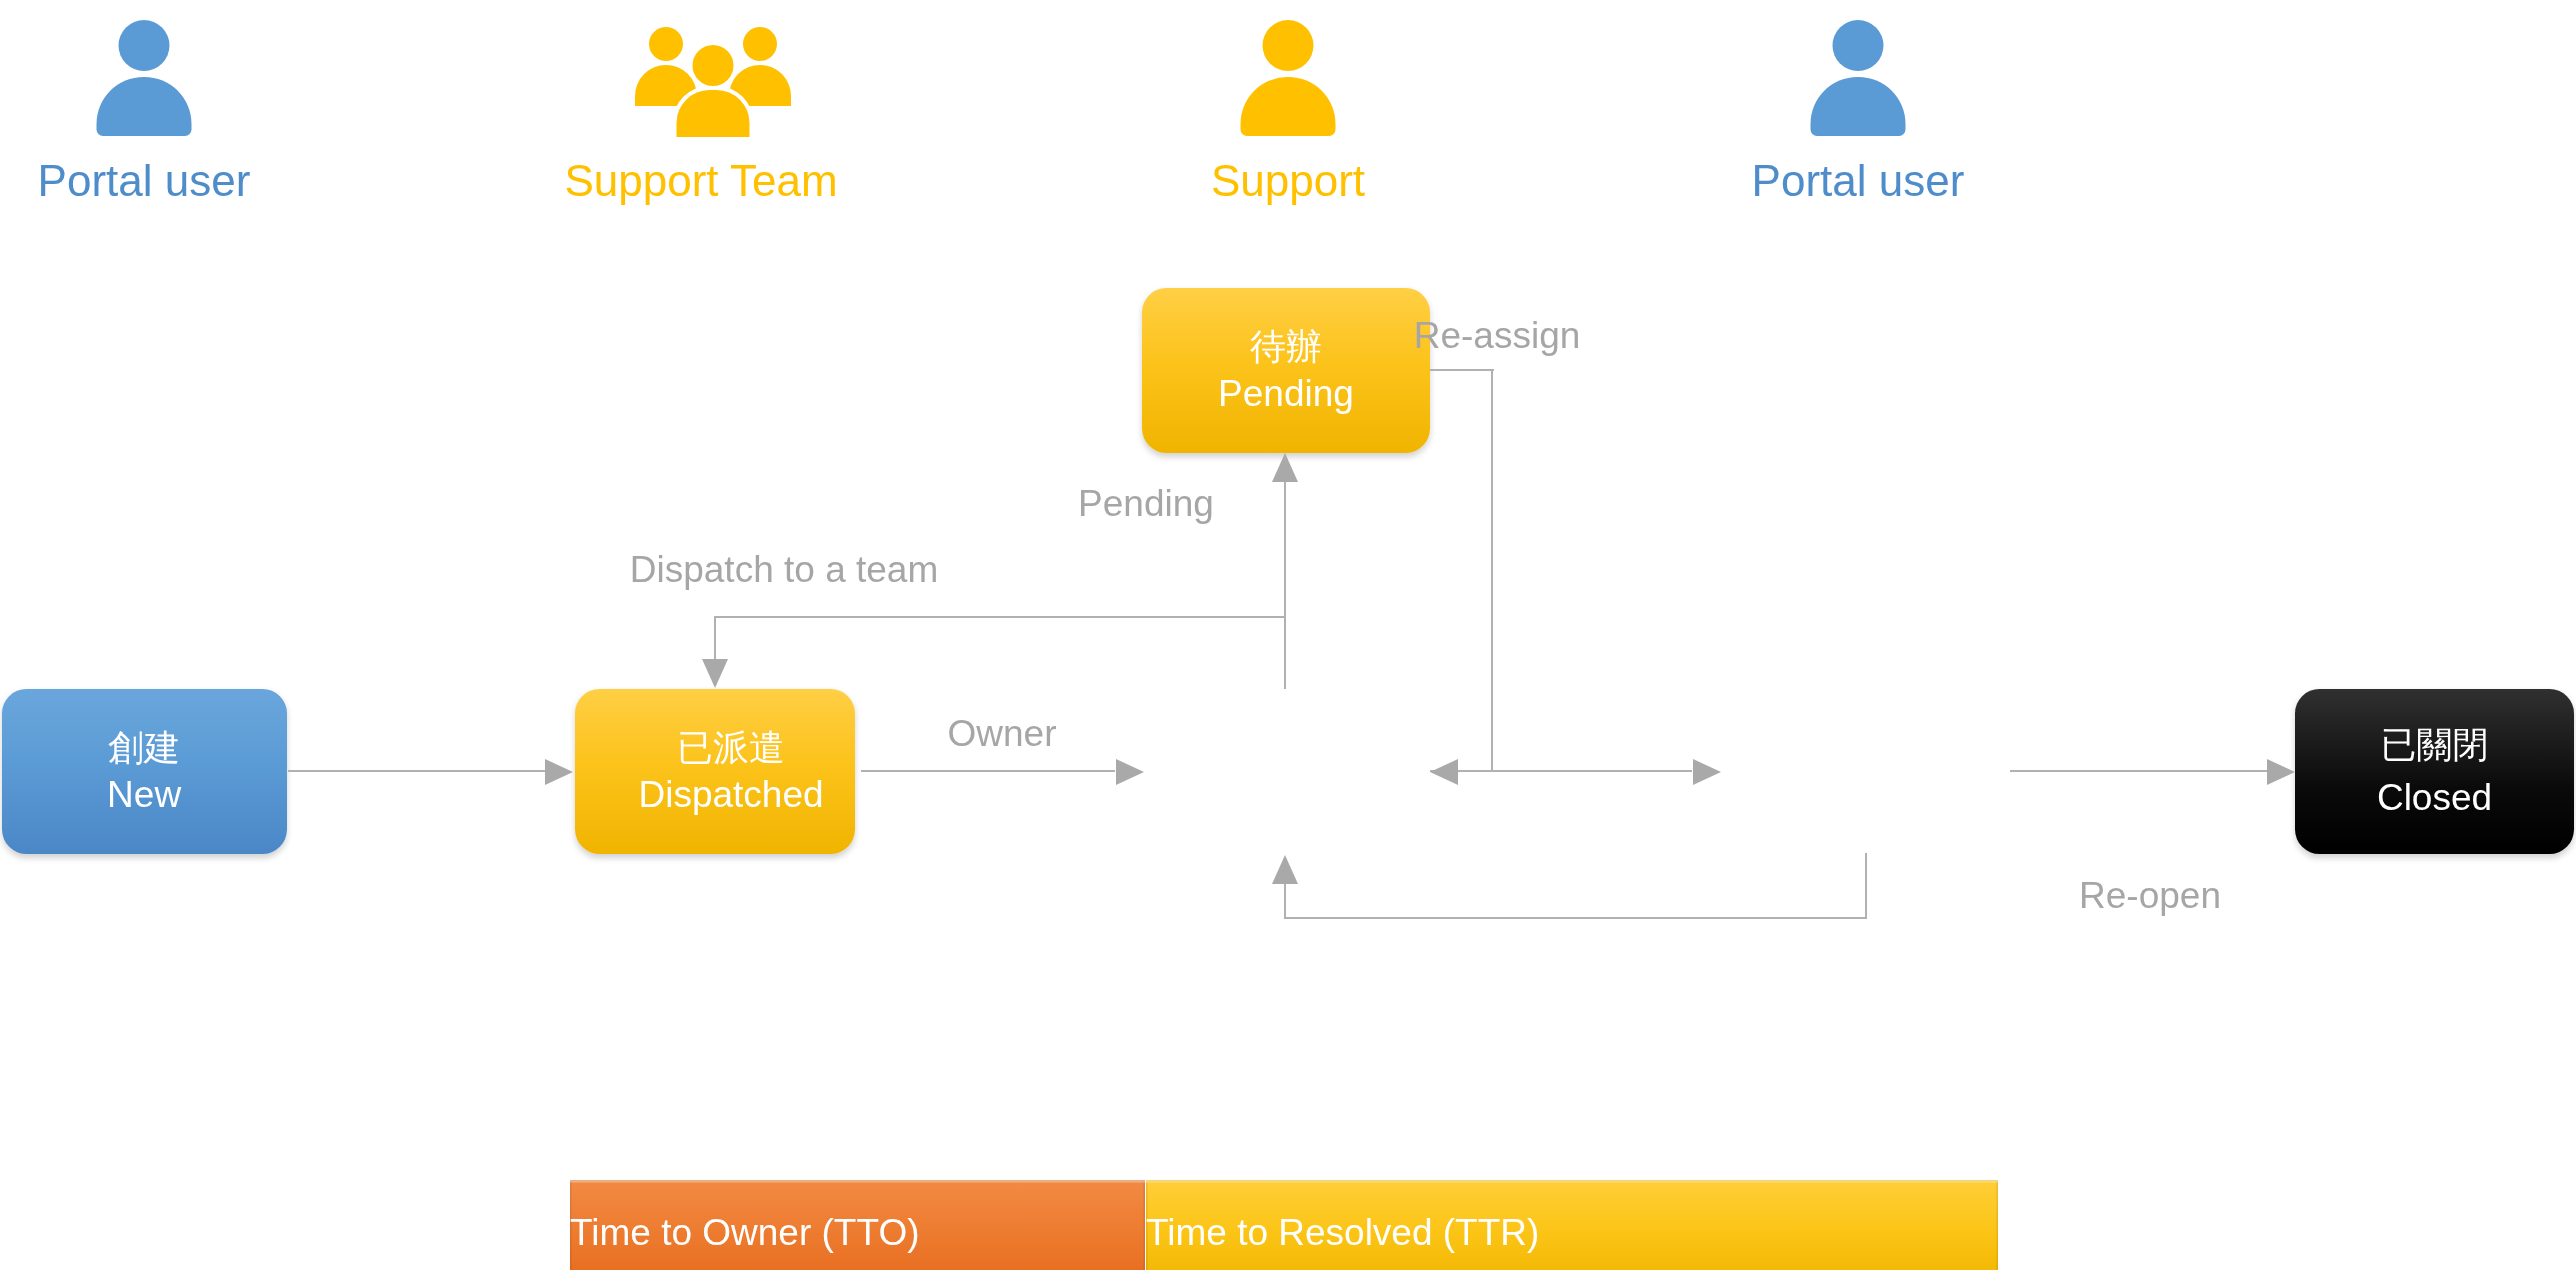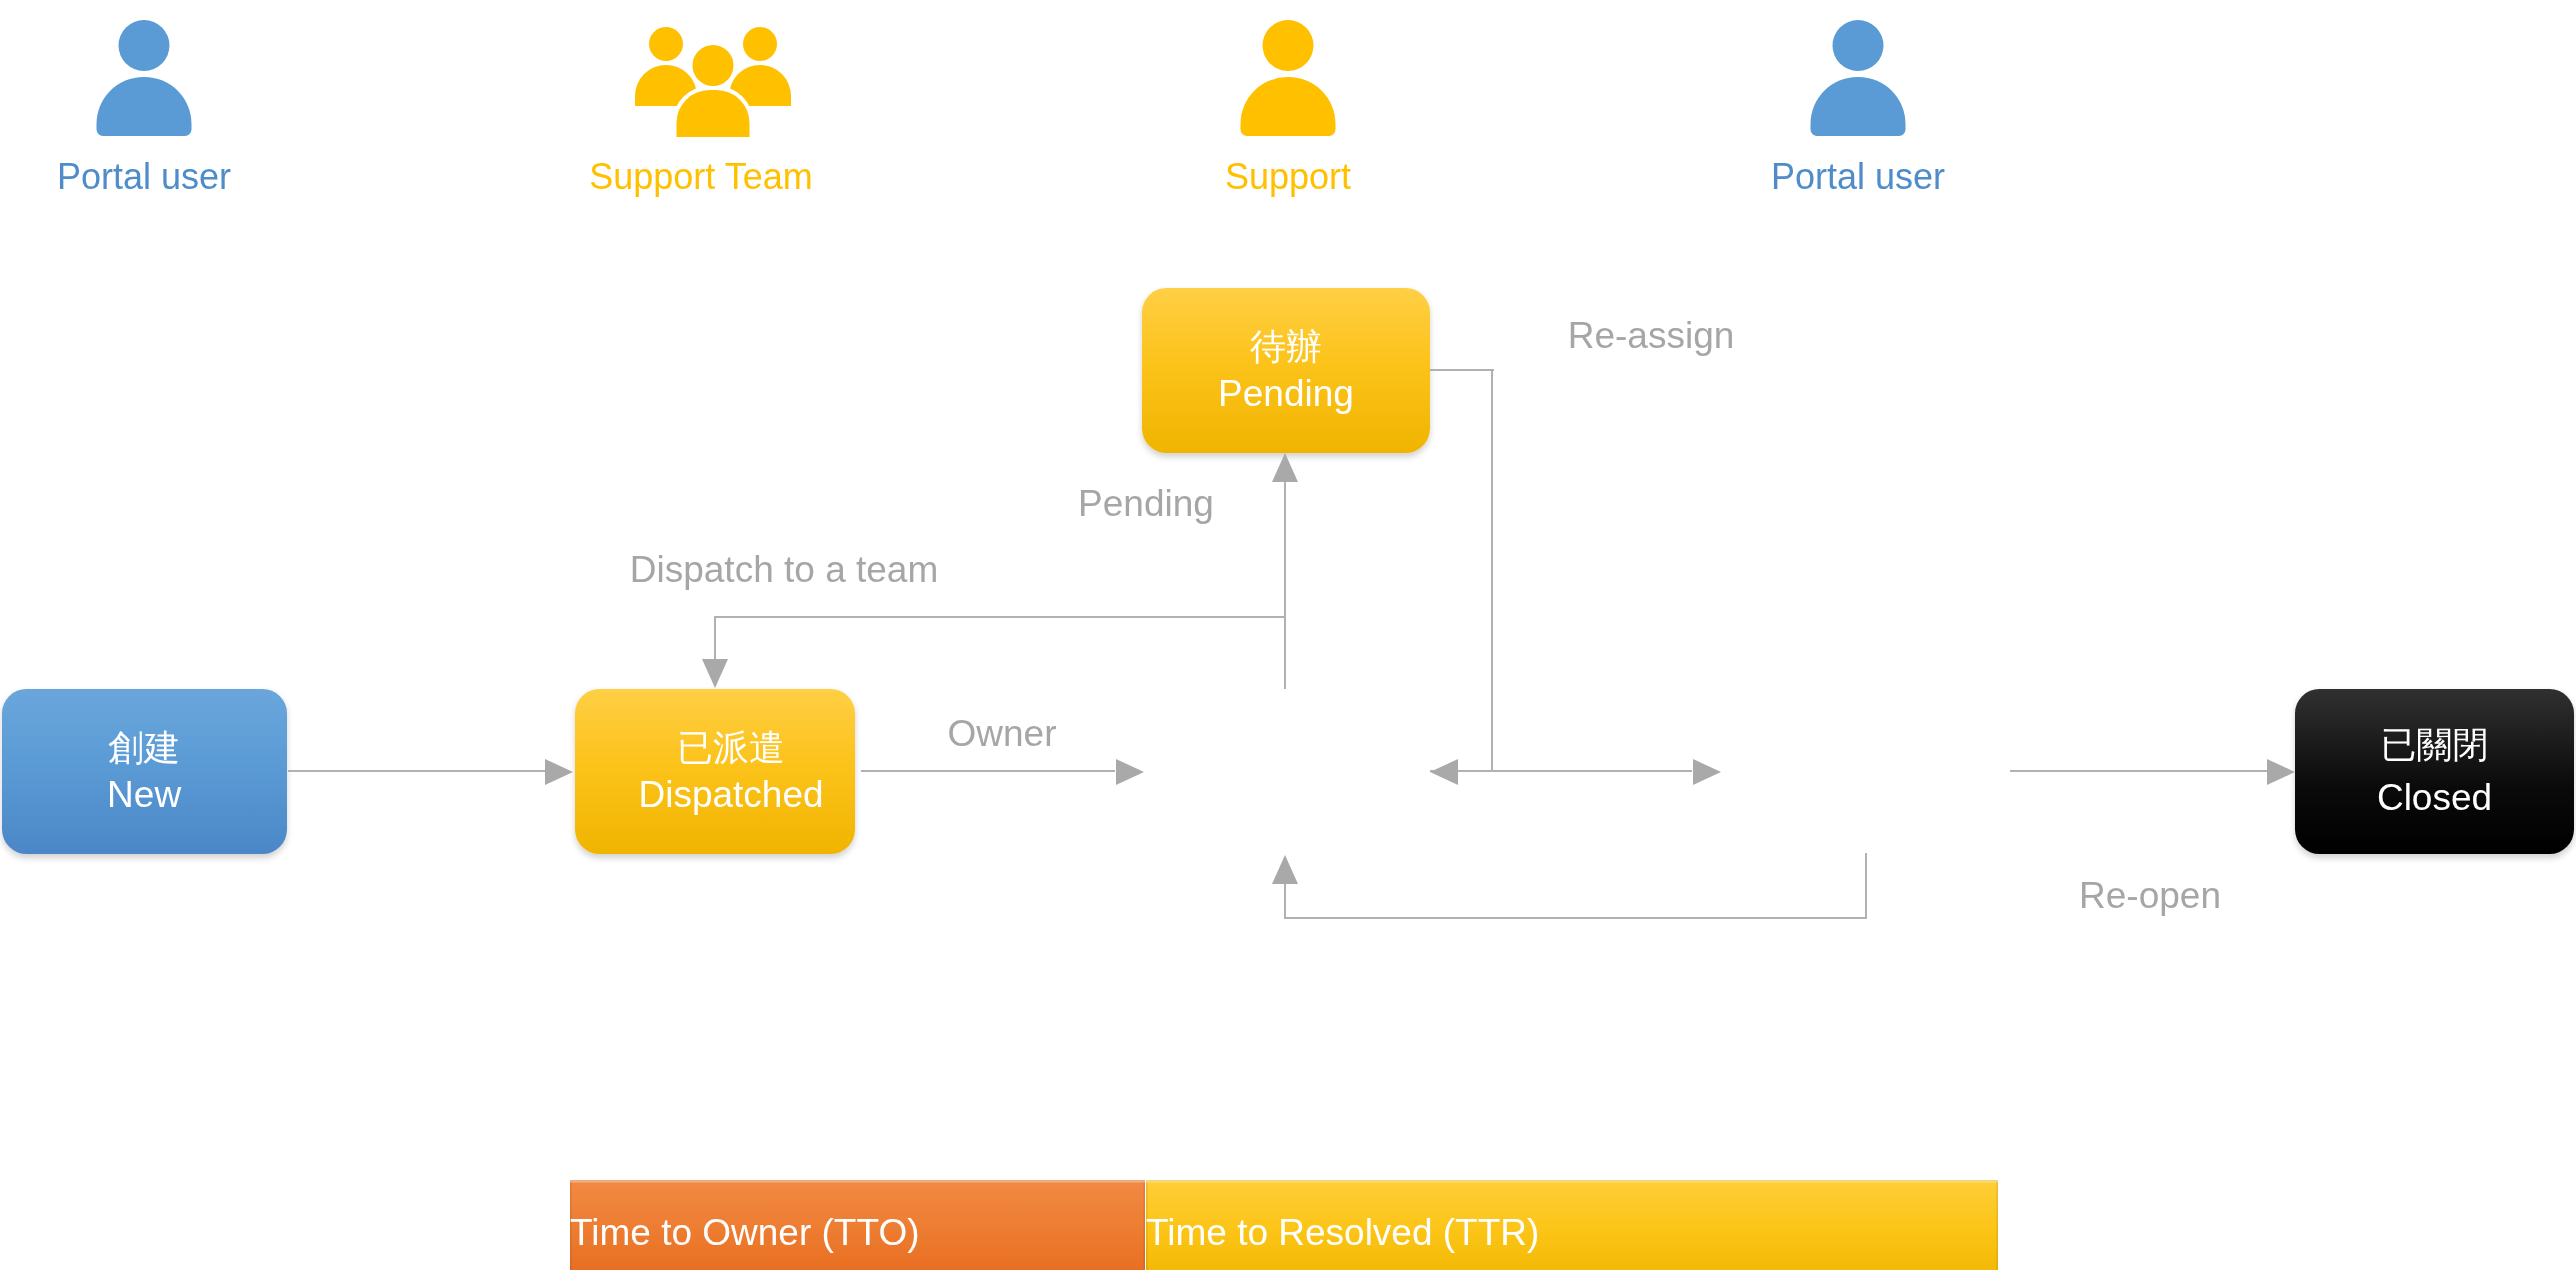--- a/index.html
+++ b/index.html
@@ -1,21 +1,21 @@
 <!DOCTYPE html>
 <html style="font-size:13px"><head>
 <meta charset="utf-8">
 <style>
   html,body{margin:0;padding:0;background:#fff;}
   #canvas{
     position:relative;width:2576px;height:1270px;background:#ffffff;overflow:hidden;
     font-family:"Liberation Sans","DejaVu Sans",sans-serif;font-weight:300;
   }
   
-  .actor-label{position:absolute;transform:translateX(-50%);font-size:36px;white-space:nowrap;}
+  .actor-label{position:absolute;transform:translateX(-50%);font-size:44px;white-space:nowrap;}
   .actor-label.blue{color:#4e8cca;}
   .actor-label.gold{color:#ffc000;}
   .circle{position:absolute;border-radius:50%;transform:translateX(-50%);}
   .torso{position:absolute;transform:translateX(-50%);}
   .fill-blue{background:#5b9bd5;}
   .fill-gold{background:#ffc000;}
   
   .state{
     position:absolute;height:165px;border-radius:24.4px;color:#fff;text-align:center;
     display:flex;flex-direction:column;align-items:center;justify-content:center;
@@ -111,21 +111,21 @@
   <div class="edge-label" style="left:1146px;top:504px;">Pending</div>
 
   <div class="h-line" style="left:715px;top:616px;width:570px;"></div>
   <div class="v-line" style="left:714px;top:616px;height:45px;"></div>
   <div class="arr down" style="left:702px;top:659px;"></div>
   <div class="edge-label" style="left:784px;top:570px;">Dispatch to a team</div>
 
   <div class="h-line" style="left:1430px;top:369px;width:64px;"></div>
   <div class="v-line" style="left:1491px;top:369px;height:403px;"></div>
   <div class="arr left" style="left:1430px;top:759px;"></div>
-  <div class="edge-label" style="left:1651px;top:336px;">Re-assign</div>
+  <div class="edge-label" style="left:1497px;top:336px;">Re-assign</div>
 
   <div class="v-line" style="left:1865px;top:853px;height:66px;"></div>
   <div class="h-line" style="left:1284px;top:917px;width:583px;"></div>
   <div class="v-line" style="left:1284px;top:884px;height:35px;"></div>
   <div class="arr up" style="left:1272px;top:855px;"></div>
 
   <div class="bar orange" style="left:570px;width:575px;">
     <span>Time to Owner (TTO)</span>
   </div>
   <div class="bar gold" style="left:1146px;width:852px;">

